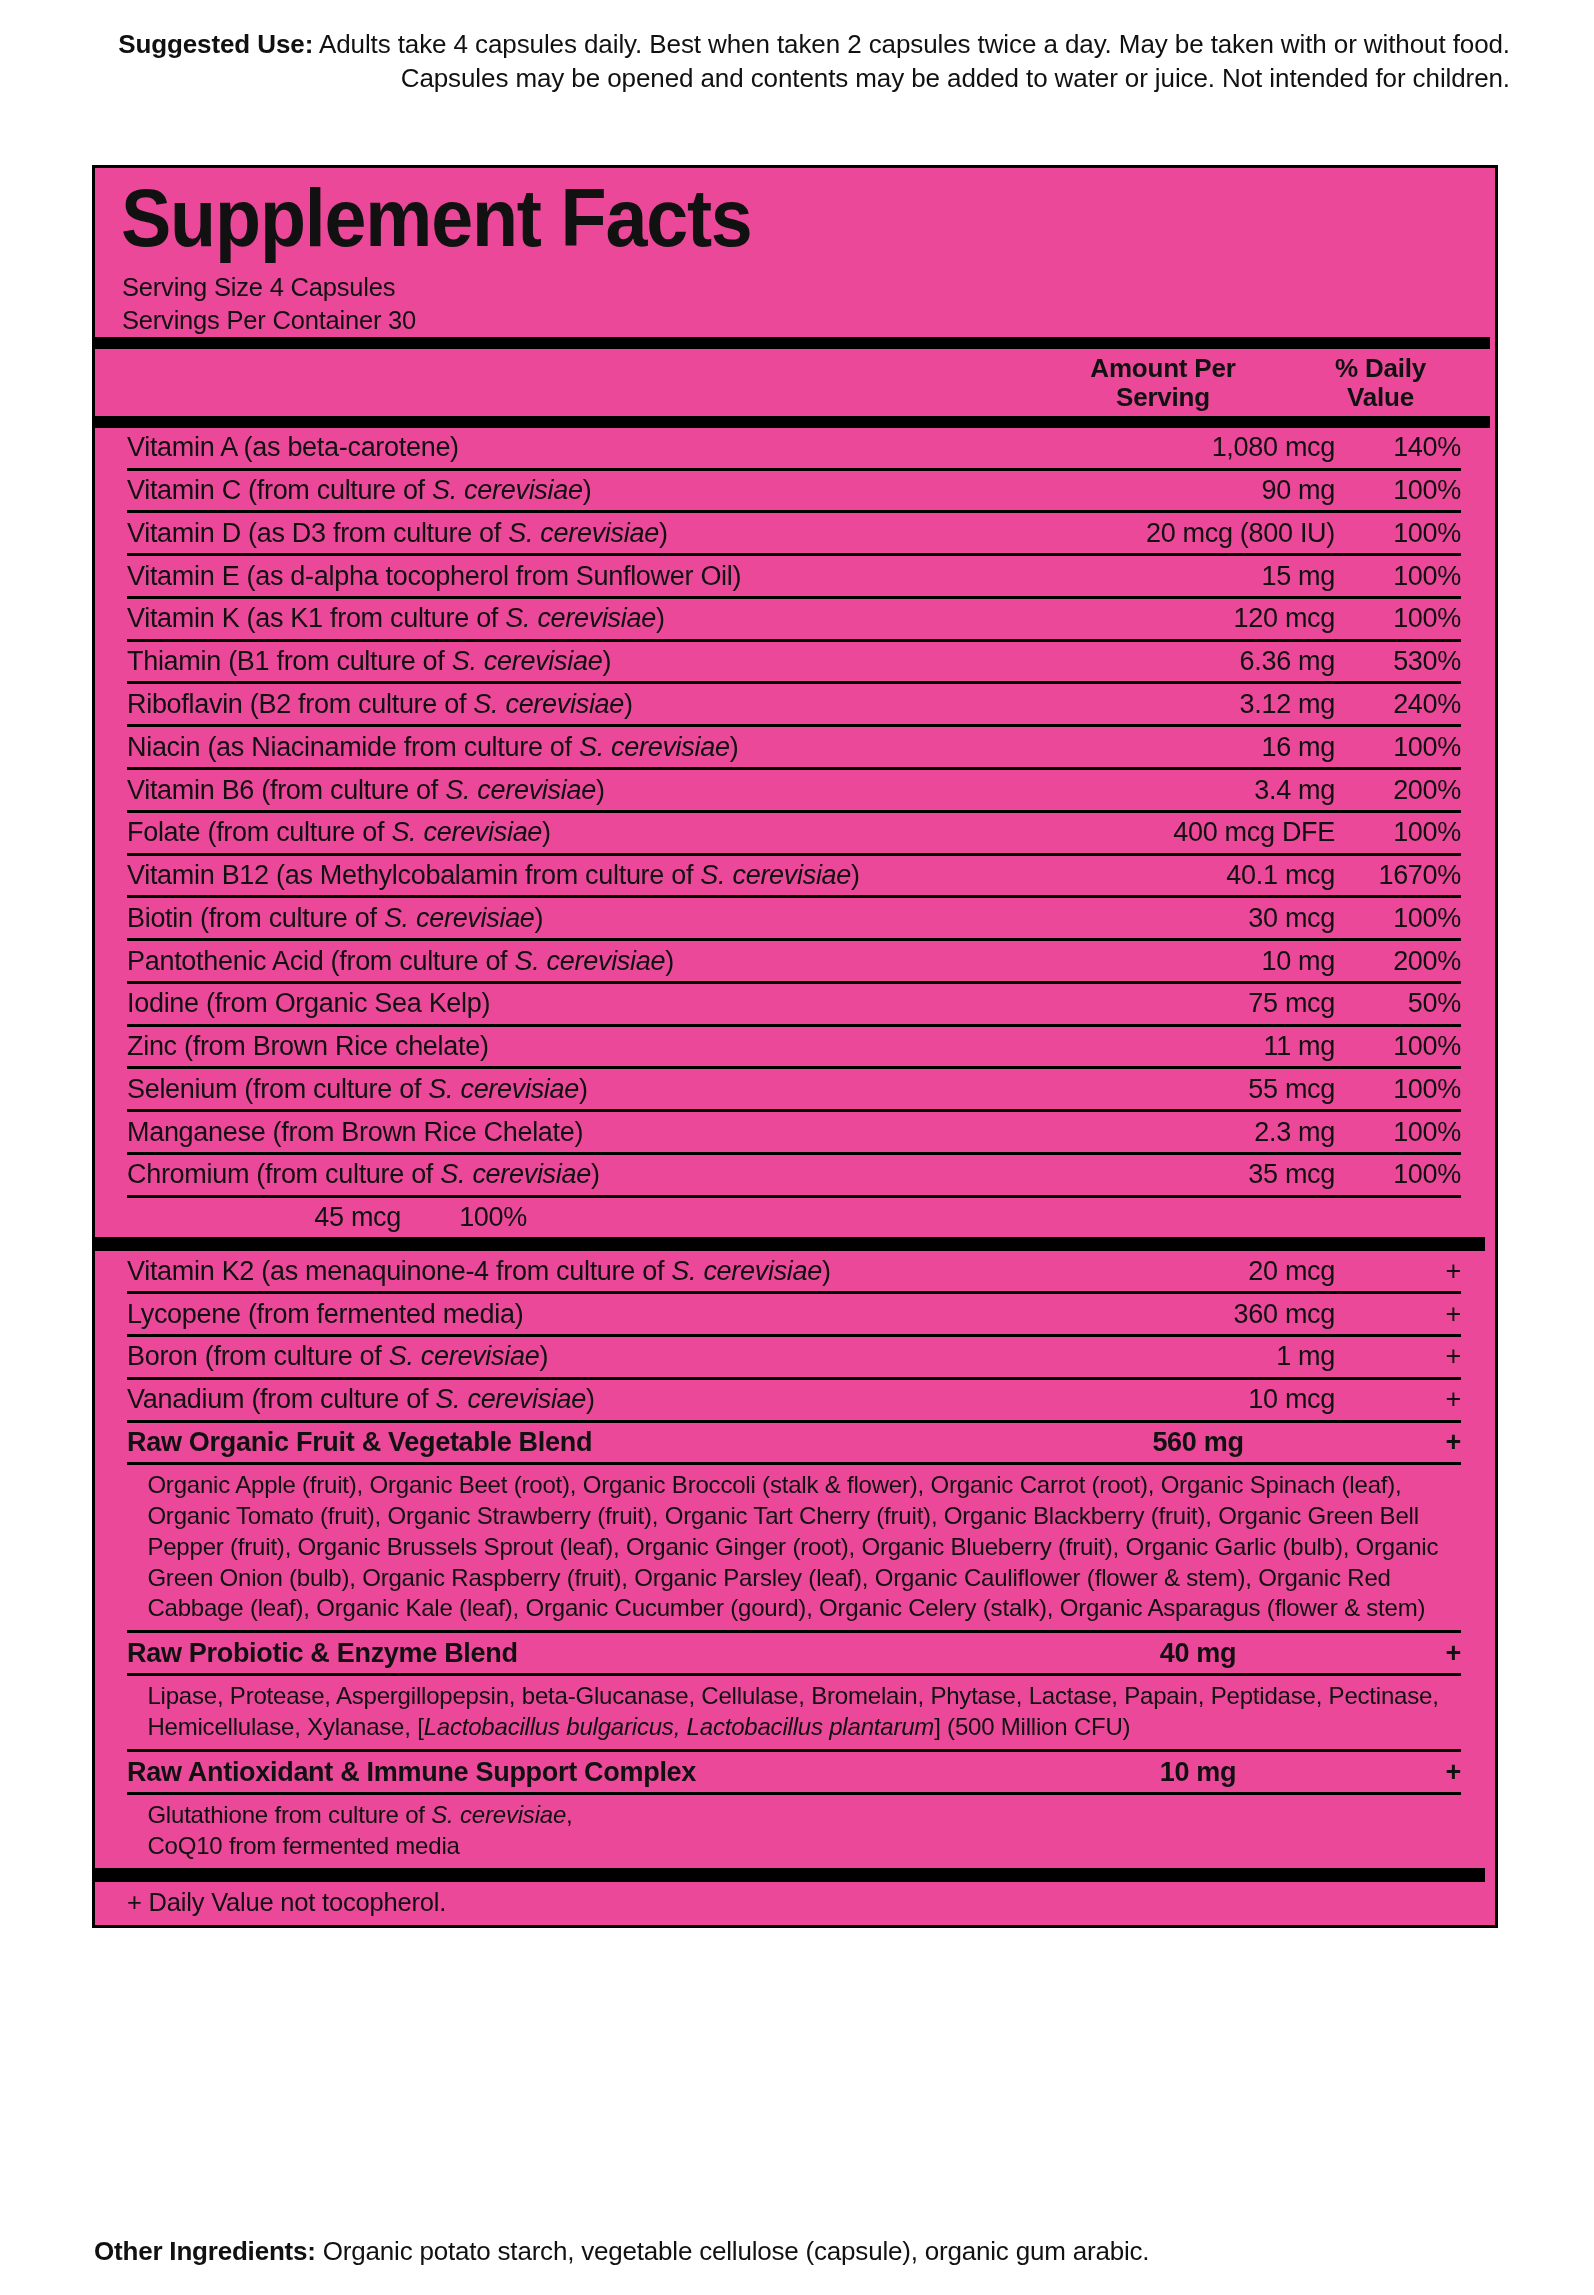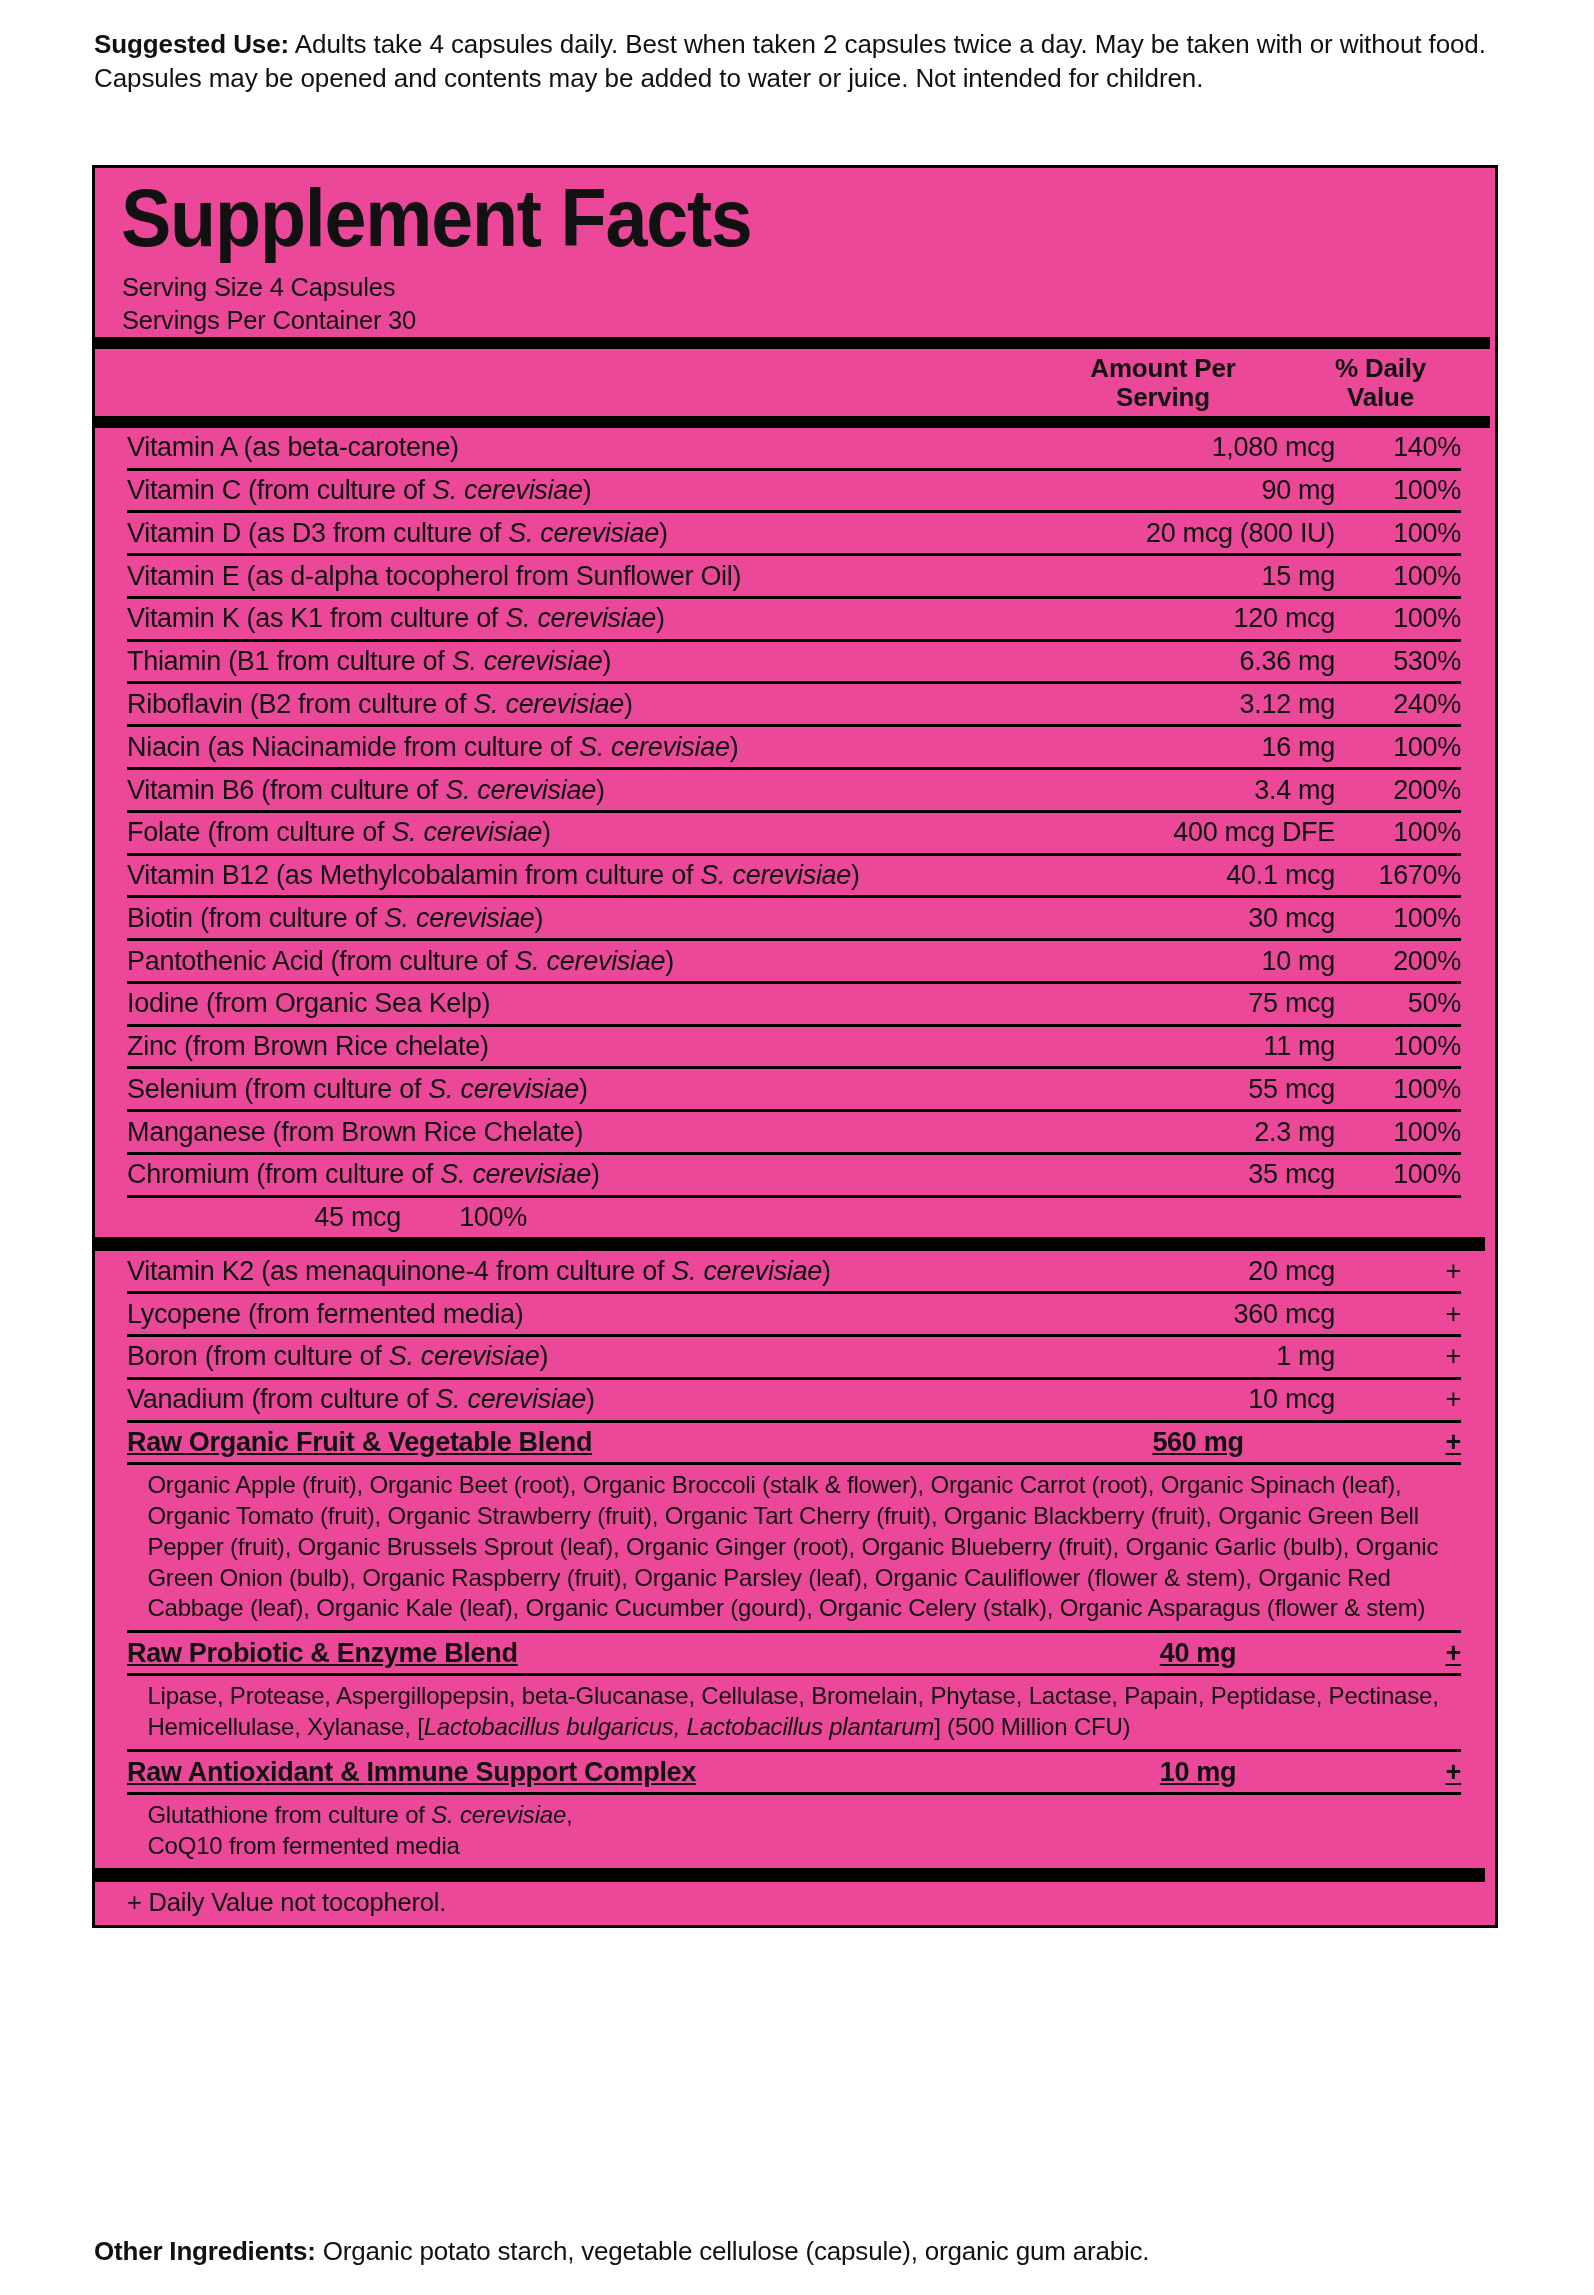--- a/index.html
+++ b/index.html
@@ -7,21 +7,21 @@
     width:1594px;height:2295px;
     font-family:"Liberation Sans","DejaVu Sans",sans-serif;
     color:#111;
     -webkit-font-smoothing:antialiased;
   }
   .page{position:relative;width:1594px;height:2295px;box-sizing:border-box;padding:0;}
 
   
   .suggested{
     position:absolute;left:94px;top:28px;width:1416px;
-    font-size:26px;line-height:1.30;letter-spacing:-0.1px;
+    font-size:26px;line-height:1.30;letter-spacing:-0.1px;text-align:right;
   }
   .suggested b{font-weight:bold;}
 
   
   .panel{
     position:absolute;left:92px;top:165px;width:1406px;
     border:3.2px solid #000;box-sizing:border-box;background:#ec4899;
     padding:0;
   }
   .panel-inner{padding:0 0 0 0;}
@@ -56,21 +56,21 @@
     display:flex;align-items:baseline;
     border-top:3.2px solid #000;
     margin:0 34px 0 32px;
     padding:4.5px 0 4.5px 0;
     font-size:27px;line-height:1.14;letter-spacing:-0.3px;
   }
   .row.first{border-top:none;}
   .row .nm{flex:1;padding-right:9px;}
   .row .amt{width:274px;text-align:right;}
   .row .dv{width:126px;text-align:right;}
-  .row.blend{font-weight:bold;text-decoration:underline;}
+  .row.blend{font-weight:bold;}
   .row.blend .amt{text-align:center;width:274px;}
   .row.blend .dv{text-align:right;}
 
   .sublist{
     margin:0 34px 0 32px;
     border-top:3.2px solid #000;
     padding:5.1px 0 6.4px 20.4px;
     font-size:24px;line-height:1.28;letter-spacing:-0.2px;
   }
 

